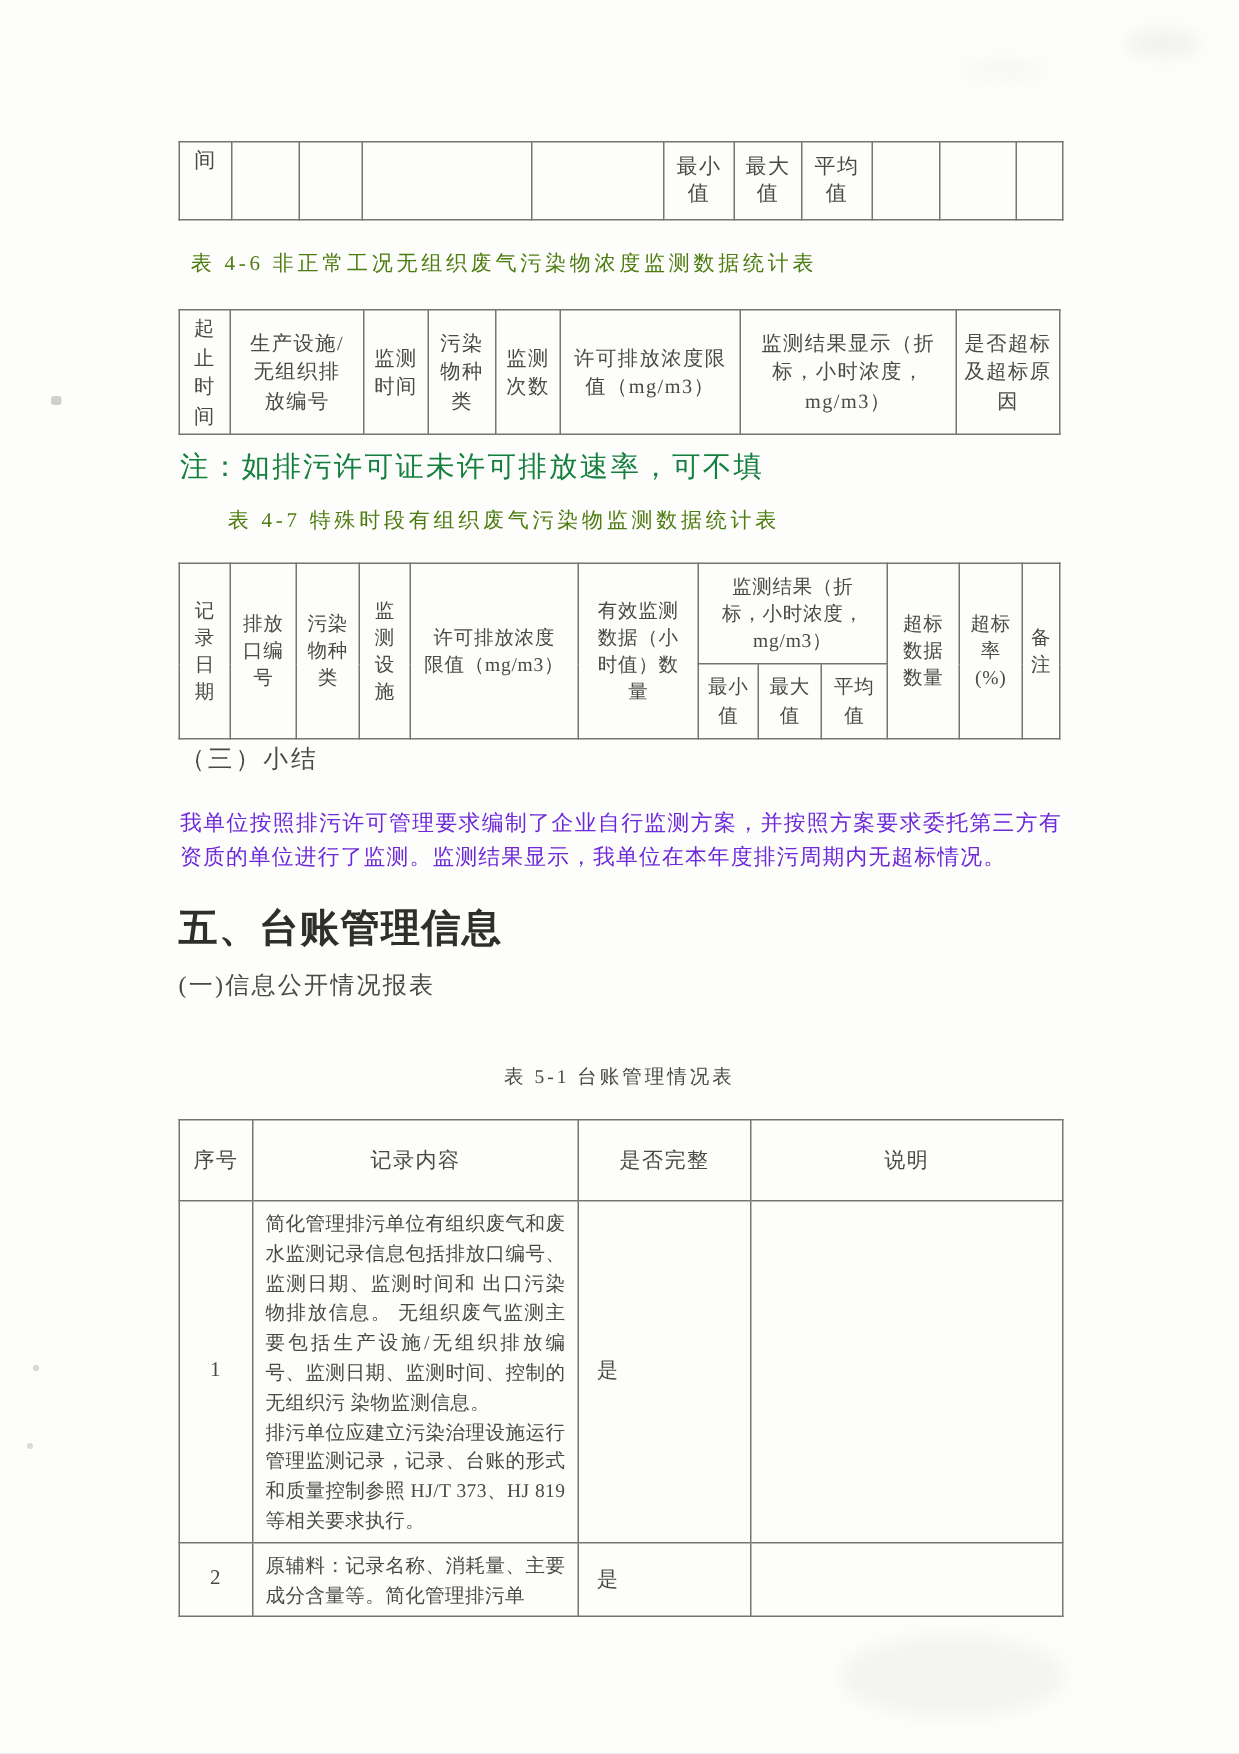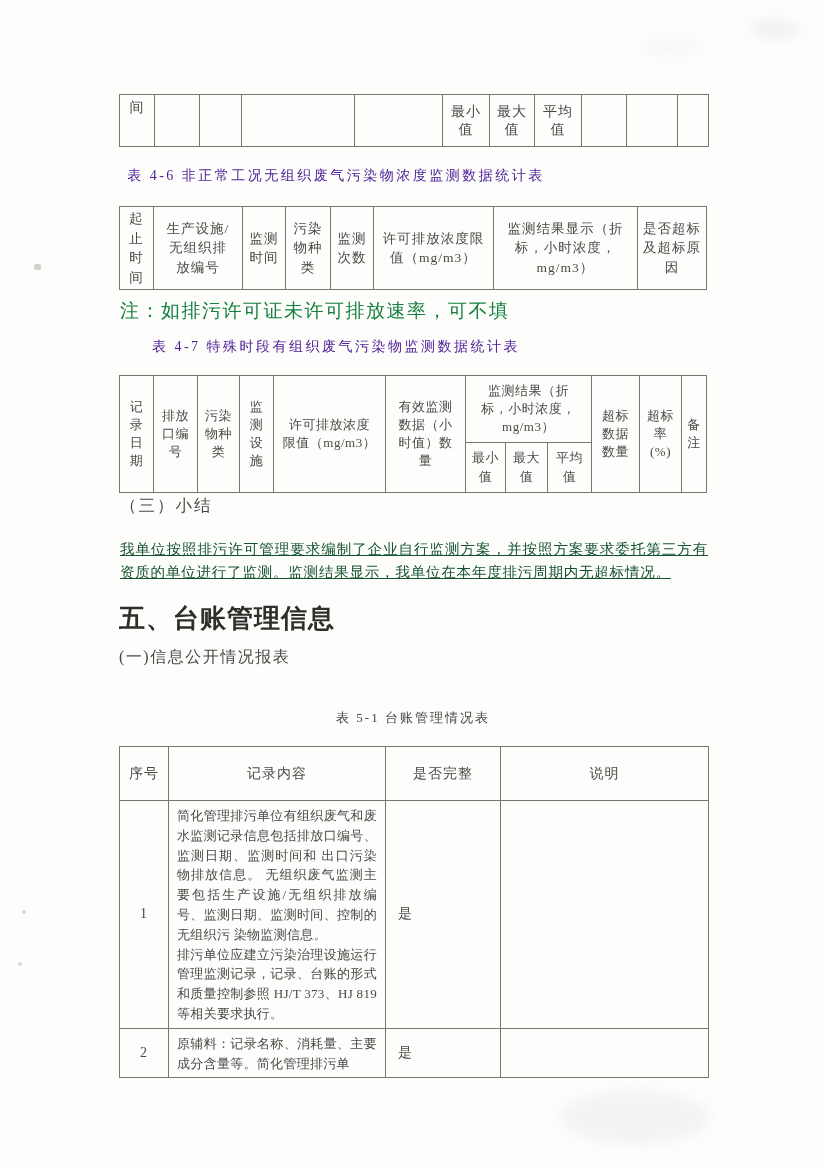--- a/index.html
+++ b/index.html
@@ -40,24 +40,24 @@
   .t51 tr.row1{height:218px;}
   .t51 tr.row2{height:48px;}
   .t51 td.content{
     text-align:left;vertical-align:top;
     padding:5px 8px 4px 8px;
     font-size:13px;line-height:19.8px;letter-spacing:0.3px;
     white-space:pre-wrap;text-align:justify;margin-left:39px;
   }
   .t51 td.yescell{text-align:left;padding-left:12px;letter-spacing:0;}
   
-  .tbl-title{width:672px;left:0;text-align:center;font-size:14px;letter-spacing:2.5px;color:#4c1d95;}
+  .tbl-title{width:672px;left:0;text-align:center;font-size:14px;letter-spacing:2.5px;color:#4d7c0f;}
   .note{font-size:19px;letter-spacing:1.5px;color:#15803d;}
   .sub-head{font-size:16.5px;letter-spacing:2px;color:#4a4946;}
-  .para{width:588px;font-size:14.5px;line-height:23px;letter-spacing:0.8px;text-align:justify;color:#14532d;text-decoration:underline;}
+  .para{width:588px;font-size:14.5px;line-height:23px;letter-spacing:0.8px;text-align:justify;color:#6d28d9;}
   .big-head{font-family:Liberation Serif, serif;font-weight:bold;font-size:26px;letter-spacing:1px;color:#2f2e2b;}
   .mid-head{font-size:16px;letter-spacing:1.5px;color:#4a4946;}
   .t51-title{width:826px;left:0;text-align:center;font-size:13px;letter-spacing:2px;color:#4a4946;}
   
   .smudge{background:#8a8a84;border-radius:50%;filter:blur(6px);}
   .speck{background:#9a9a94;border-radius:2px;}
 </style>
 </head>
 <body>
 

